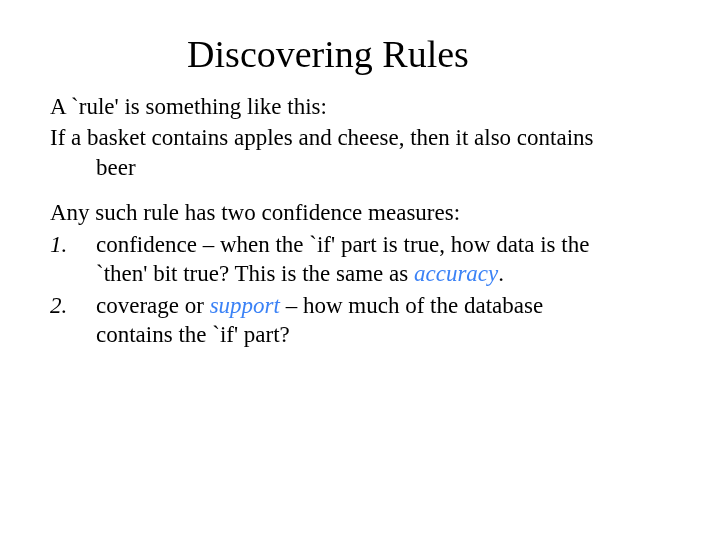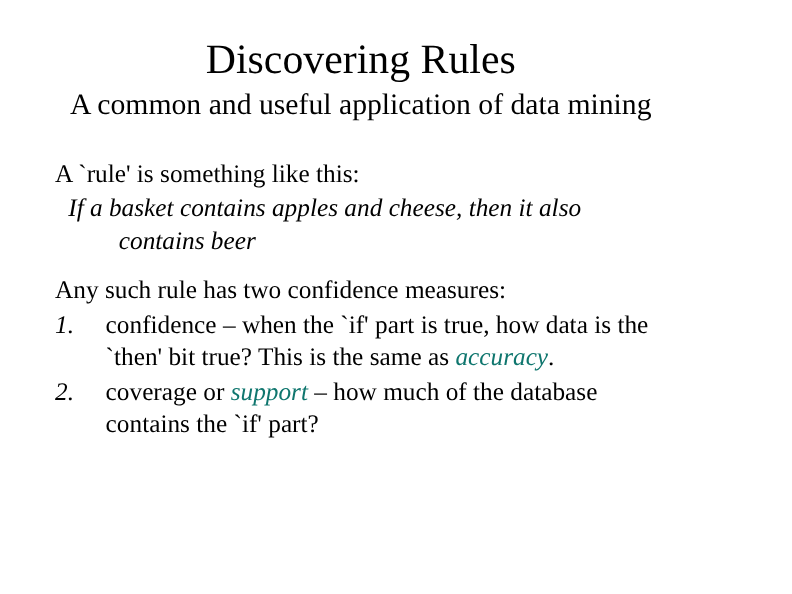--- a/index.html
+++ b/index.html
@@ -30,22 +30,21 @@
     margin: 0 0 32px 0;
   }
   .body {
     font-size: 23px;
     line-height: 1.28;
   }
   .para {
     margin: 16px 0 2px 0;
   }
   .example {
-    font-style: italic;
-    margin: 0 0 2px 12px;
+    margin: 0 0 2px 0;
     padding-left: 46px;
     text-indent: -46px;
   }
   .list {
     margin: 0;
     padding: 0;
   }
   .li {
     display: flex;
     margin: 0 0 2px 0;
@@ -55,29 +54,28 @@
     width: 46px;
     flex: 0 0 46px;
   }
   .li-body {
     flex: 1;
   }
   .keyword {
   }
   .highlight {
     font-style: italic;
-    color: #0f766e;
+    color: #3b82f6;
   }
 </style>
 </head>
 <body>
 
 <div class="slide">
   <h1 class="title">Discovering Rules</h1>
-  <h2 class="subtitle">A common and useful application of data mining</h2>
 
   <div class="body">
     <p class="para">A `rule' is something like this:</p>
     <p class="example">If a basket contains apples and cheese, then it also contains beer</p>
     <p class="para">Any such rule has two confidence measures:</p>
 
     <div class="list">
       <div class="li">
         <div class="li-num">1.</div>
         <div class="li-body">

